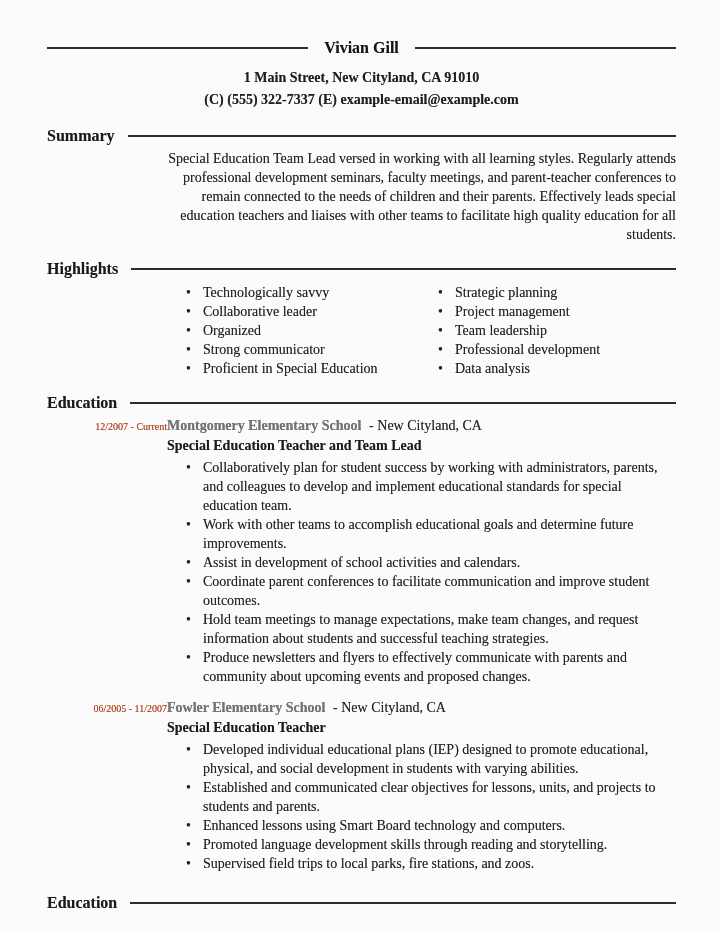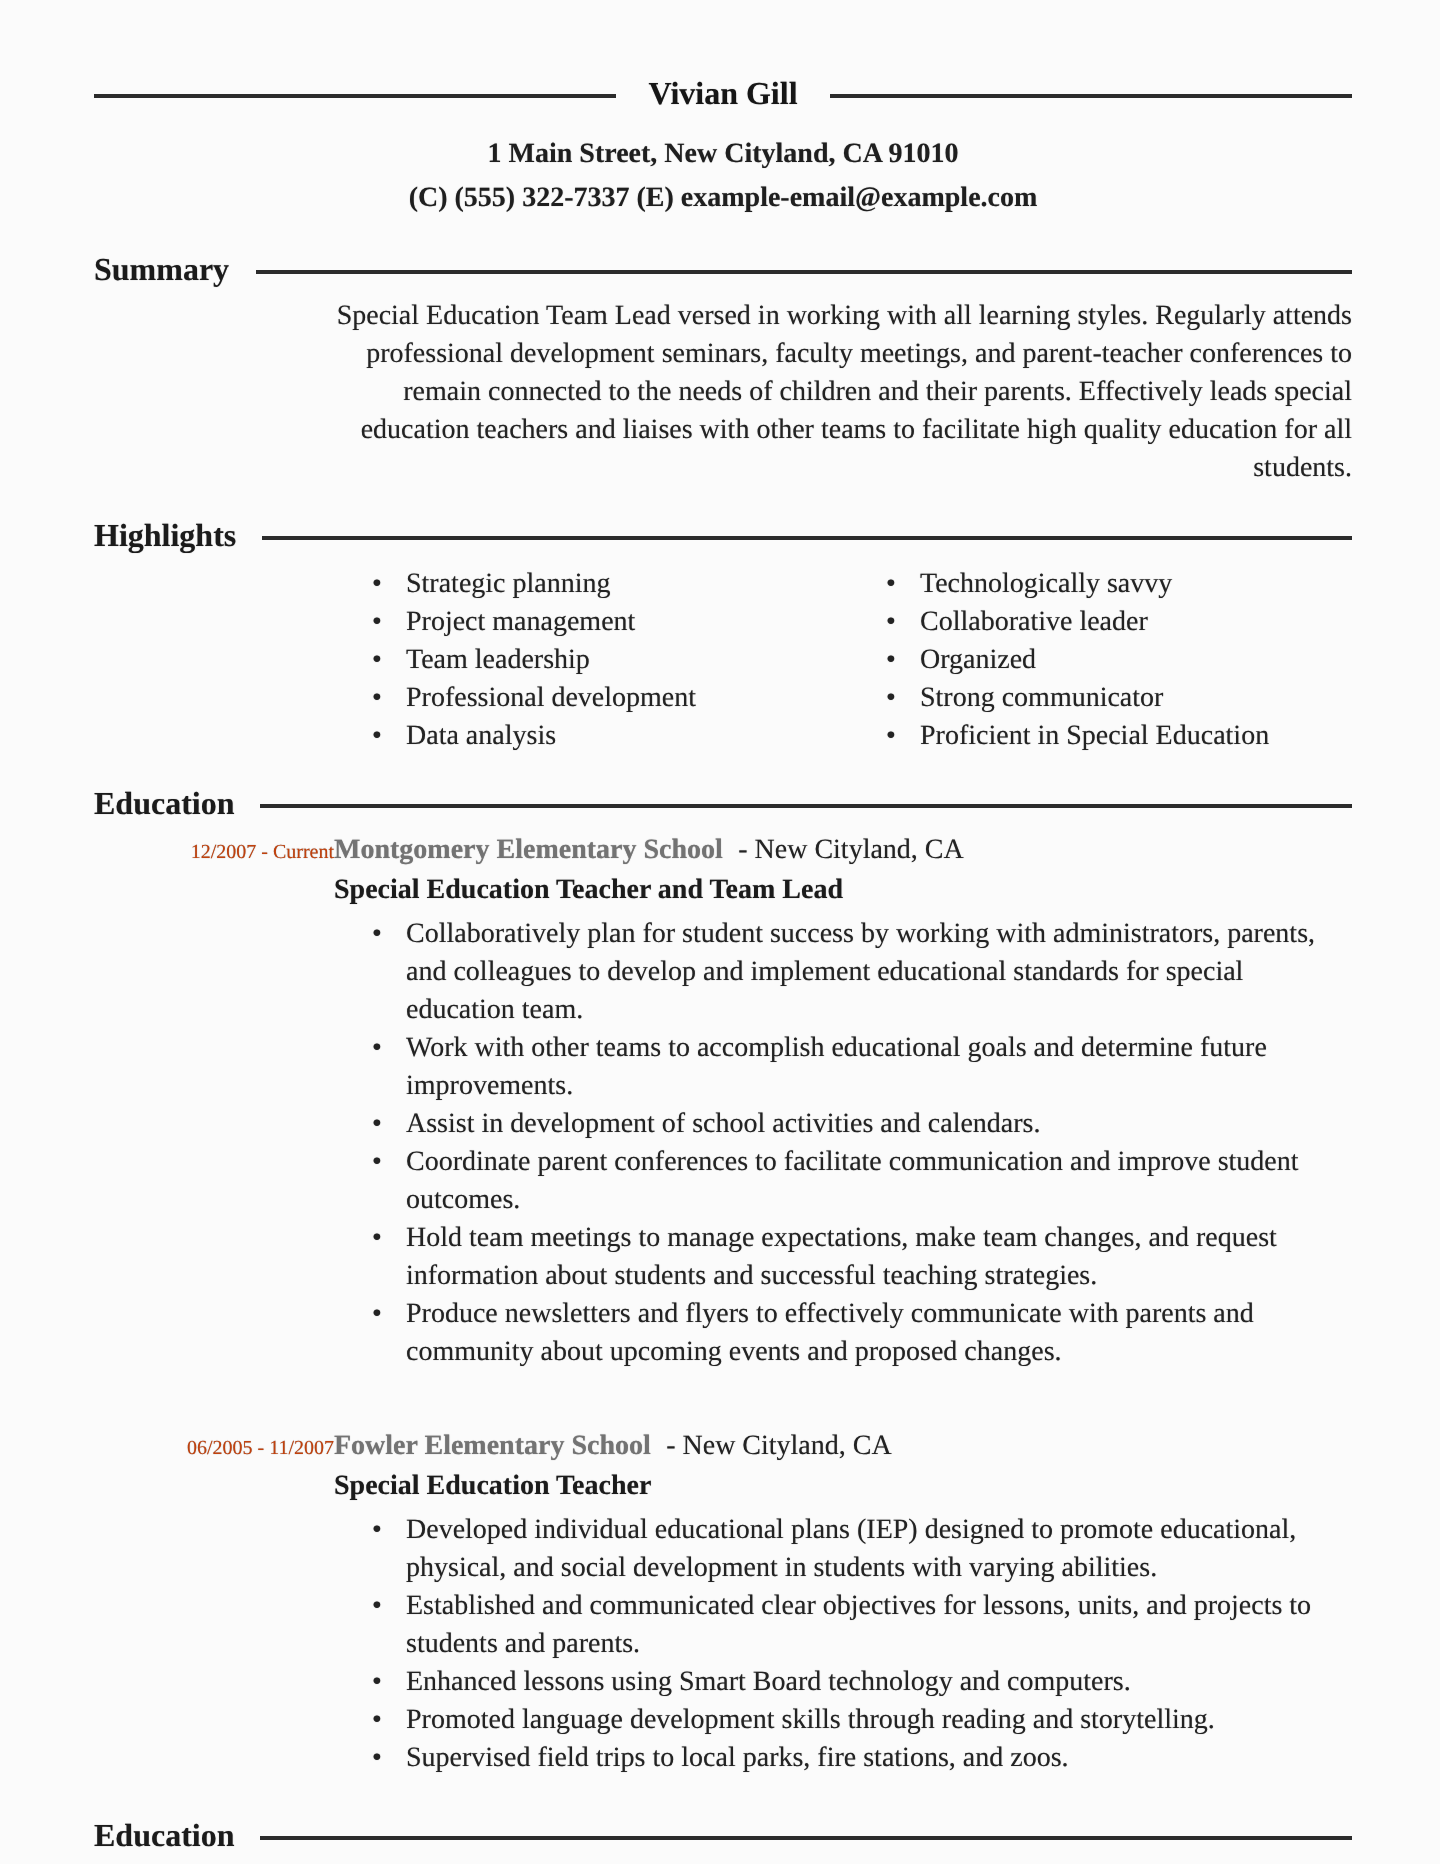--- a/index.html
+++ b/index.html
@@ -44,21 +44,21 @@
     content:"\2022";
     position:absolute;left:19px;top:0;
     font-size:14px;
   }
   .hl-wrap{display:flex;margin-left:120px;margin-top:4px;}
   .hl-col-left{width:257px;flex:0 0 257px;}
   .hl-col-right{flex:1;}
   
   .jobs{margin-top:3px;}
   .job{display:grid;grid-template-columns:120px 1fr;}
-  .job + .job{margin-top:23px;}
+  .job + .job{margin-top:7px;}
   .job-dates{font-size:10px;line-height:20px;padding-top:1px;color:#c2410c;white-space:nowrap;text-align:right;}
   .job-employer-line{line-height:20px;}
   .employer{font-weight:bold;color:#737373;}
   .location{margin-left:.3em;}
   .job-title{font-weight:bold;line-height:20px;color:#1b1b1b;}
   .job ul.bullets{margin:2px 0 5px;}
 </style>
 </head>
 <body>
 
@@ -81,35 +81,35 @@
     </div>
     <p class="summary-text">Special Education Team Lead versed in working with all learning styles. Regularly attends professional development seminars, faculty meetings, and parent-teacher conferences to remain connected to the needs of children and their parents. Effectively leads special education teachers and liaises with other teams to facilitate high quality education for all students.</p>
   </div>
 
   <div class="section">
     <div class="sec-head">
       <h2>Highlights</h2>
       <div class="sec-rule"></div>
     </div>
     <div class="hl-wrap">
+      <ul class="bullets hl-col-right">
+
+      <li>Technologically savvy</li>
+          <li>Collaborative leader</li>
+          <li>Organized</li>
+          <li>Strong communicator</li>
+          <li>Proficient in Special Education</li>
+        </ul>
       <ul class="bullets hl-col-left">
 
       <li>Strategic planning</li>
           <li>Project management</li>
           <li>Team leadership</li>
           <li>Professional development</li>
           <li>Data analysis</li>
-        </ul>
-      <ul class="bullets hl-col-right">
-
-      <li>Technologically savvy</li>
-          <li>Collaborative leader</li>
-          <li>Organized</li>
-          <li>Strong communicator</li>
-          <li>Proficient in Special Education</li>
         </ul>
     </div>
   </div>
 
   <div class="section">
     <div class="sec-head">
       <h2>Education</h2>
       <div class="sec-rule"></div>
     </div>
     <div class="jobs">

